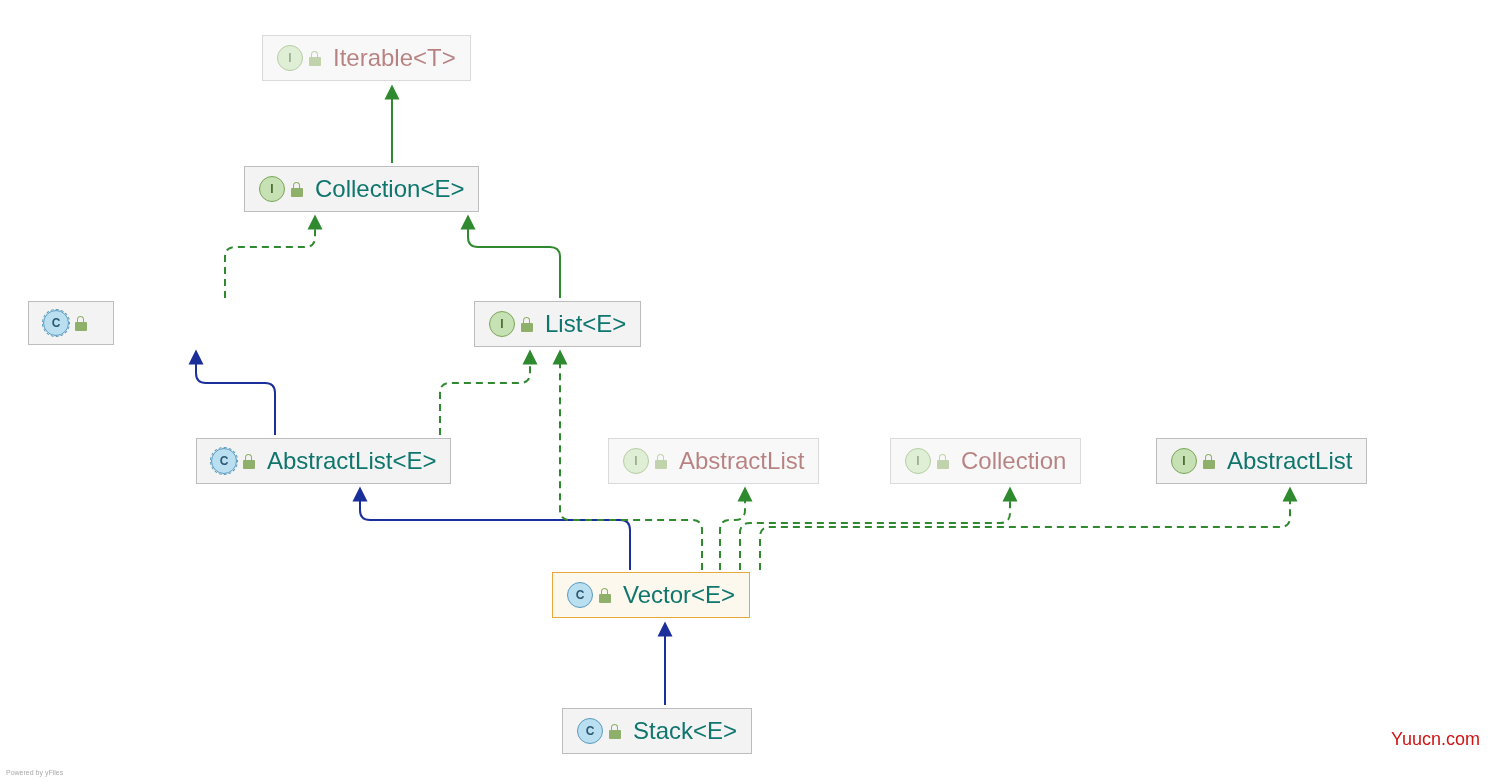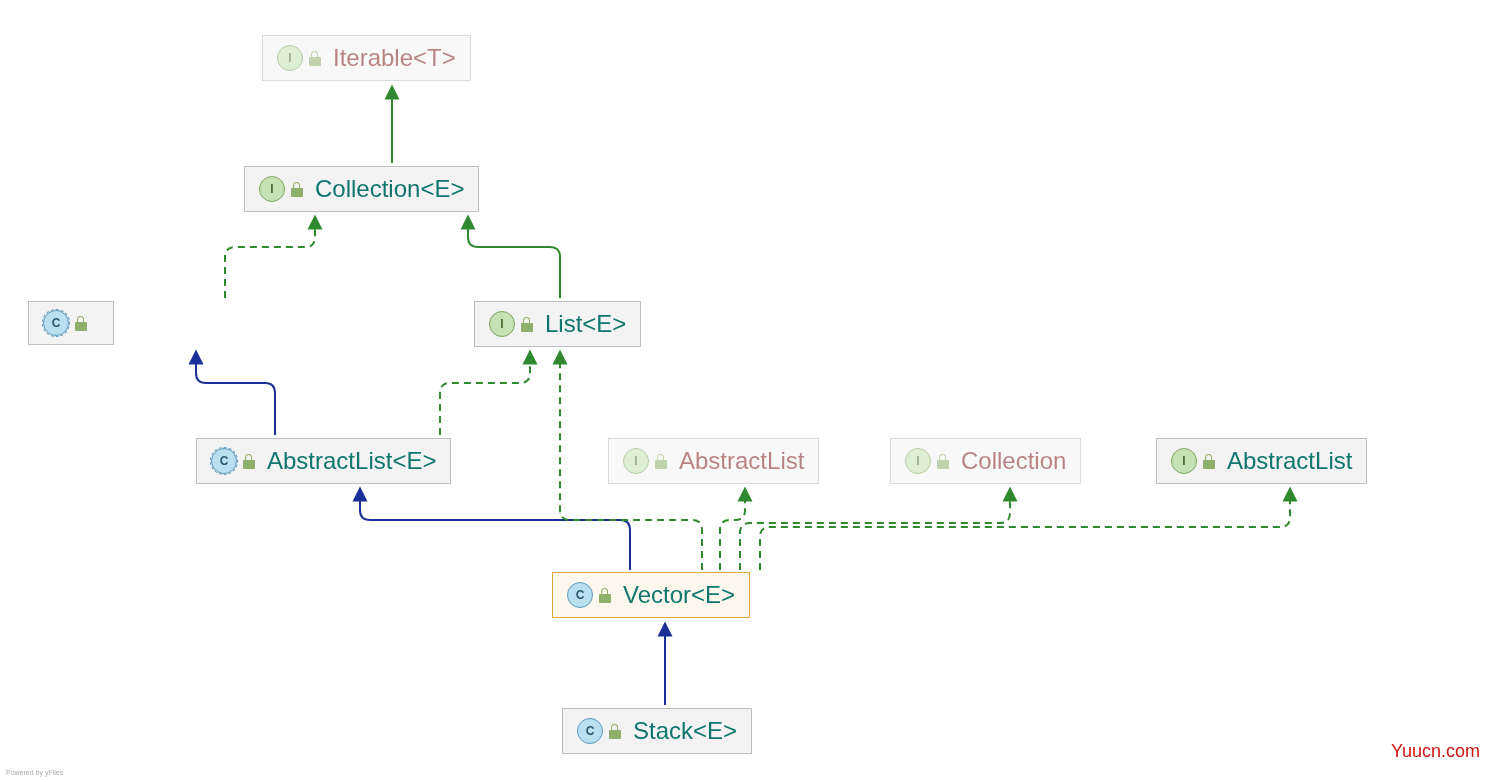--- a/index.html
+++ b/index.html
@@ -91,21 +91,21 @@
   }
   .node-label {
     font-size: 24px;
     color: #0f766e;
     white-space: nowrap;
   }
   .faded .node-label { color: #7f1d1d; }
   .watermark {
     position: absolute;
     right: 20px;
-    bottom: 20px;
+    bottom: 32px;
     color: #d01313;
     font-size: 18px;
     font-family: Arial, sans-serif;
   }
   svg.connectors {
     position: absolute;
     top: 0; left: 0;
     width: 1500px;
     height: 782px;
     pointer-events: none;

